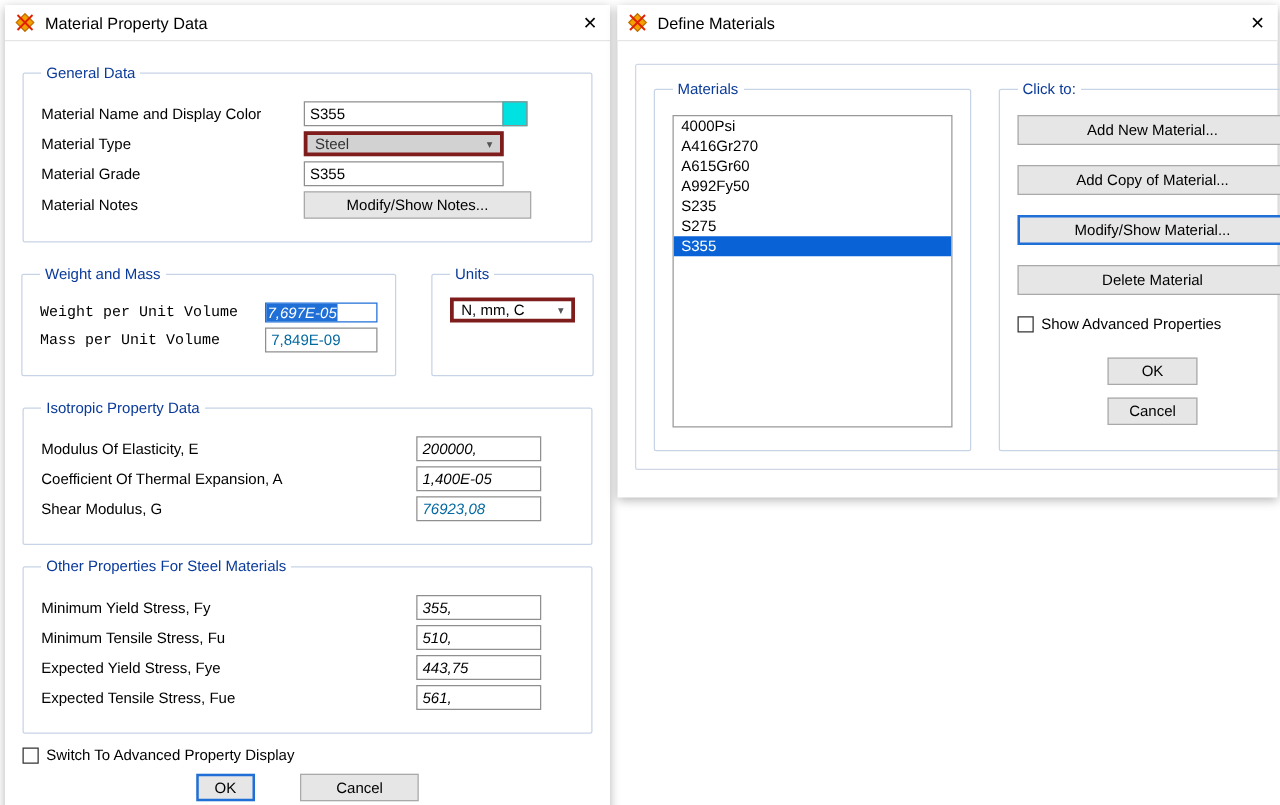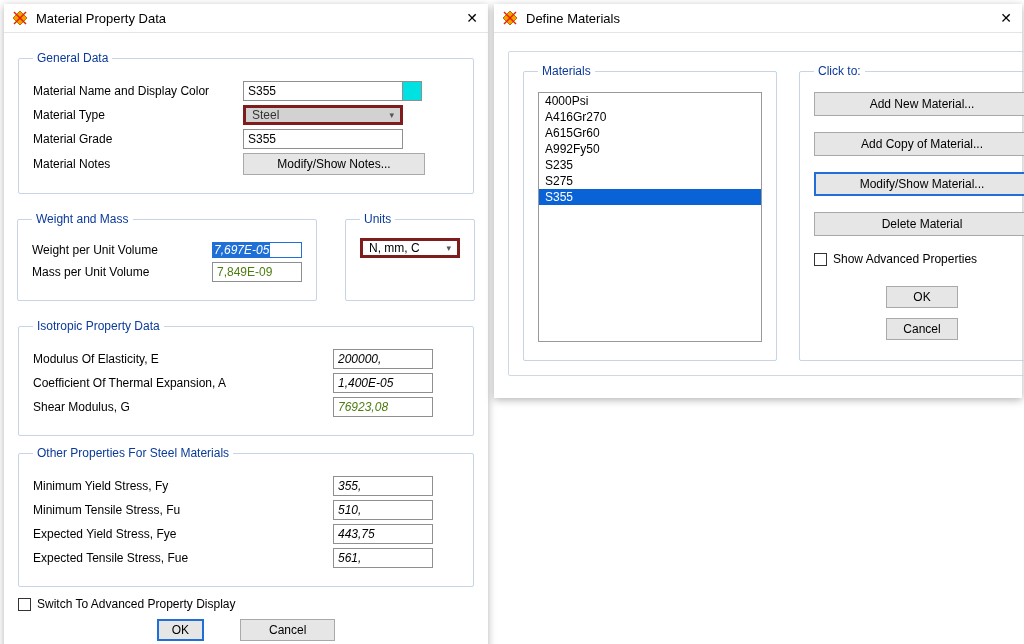--- a/index.html
+++ b/index.html
@@ -8,35 +8,35 @@
   .titlebar { display: flex; align-items: center; justify-content: space-between; padding: 6px 10px 6px 8px; background: #fff; border-bottom: 1px solid #e5e5e5; }
   .titlebar .title-left { display: flex; align-items: center; gap: 8px; }
   .titlebar .app-icon { width:16px; height:16px; display:inline-flex; align-items:center; justify-content:center; }
   .titlebar .title-text { font-size: 13px; color:#000; }
   .titlebar .close-x { font-size: 14px; font-weight: 300; color:#000; cursor:pointer; font-family: Arial, sans-serif; }
   .dlg-body { padding: 10px 14px 12px 14px; }
   fieldset.group { border: 1px solid #c7d4e6; border-radius: 2px; margin: 8px 0 10px 0; padding: 12px 14px 14px 14px; position: relative; }
   fieldset.group > legend { color: #0a3a9a; font-size: 12px; padding: 0 4px; margin-left: 0; }
   .row { display: flex; align-items: center; margin: 4px 0; }
   .row .lbl { flex: 0 0 210px; color:#000; }
-  .row .lbl.narrow { flex-basis: 180px; }
+  .row .lbl.narrow { flex-basis: 180px; font-family: Liberation Mono, monospace; }
   input.txt { height: 20px; border: 1px solid #8f8f8f; padding: 1px 4px; font-size: 12px; background:#fff; }
   .txt.w160 { width: 160px; }
   .txt.w100 { width: 100px; font-style: italic; }
   .txt.w90  { width: 90px; }
   .color-swatch { width: 20px; height: 20px; background: #00e1e1; border: 1px solid #8f8f8f; margin-left: -1px; }
   .combo { display:inline-flex; align-items:center; justify-content:space-between; border:3px solid #7f1d1d; background:#d2d2d2; height:20px; padding:0 6px; width:160px; color:#333; }
   .combo .chev { font-size: 9px; color:#555; }
   .combo.light { background:#fff; color:#000; width:100px; }
   .btn { height: 22px; background: #e6e6e6; border: 1px solid #a9a9a9; padding: 0 14px; font-size: 12px; cursor:pointer; }
   .btn.mid  { padding: 0 28px; }
   .btn.focus { border: 2px solid #1f6fd6; padding: 0 13px; }
   .flex-pair { display: flex; gap: 28px; justify-content: center; }
   .flex-pair > fieldset { margin-top: 8px; }
-  .readonly { background: #f4f4f4; color:#4d7c0f; border-color:#bfbfbf; }
+  .readonly { background: #f4f4f4; color:#0369a1; border-color:#bfbfbf; }
   .sel-input { border:1px solid #1f6fd6; background:#fff;font-style:italic; }
   .sel-text { background:#1f6fd6; color:#fff; padding:0 1px; }
   .chk-row { display:flex; align-items:center; gap:6px; margin-top:10px; }
   .chk { width:13px; height:13px; border:1px solid #333; display:inline-block; }
   .btn-row { display:flex; gap:36px; justify-content:center; margin-top:8px; }
   .listbox { border:1px solid #999; width:224px; height:250px; background:#fff; overflow:hidden; }
   .listbox .item { padding:1px 6px; font-size:12px; }
   .listbox .item.selected { background:#0a63d6; color:#fff; }
   .right-col-btn { width: 216px; height: 24px; background:#e6e6e6; border:1px solid #a9a9a9; font-size:12px; cursor:pointer; display:block; margin-bottom:16px; }
   .right-col-btn.focus { border:2px solid #1f6fd6; }

